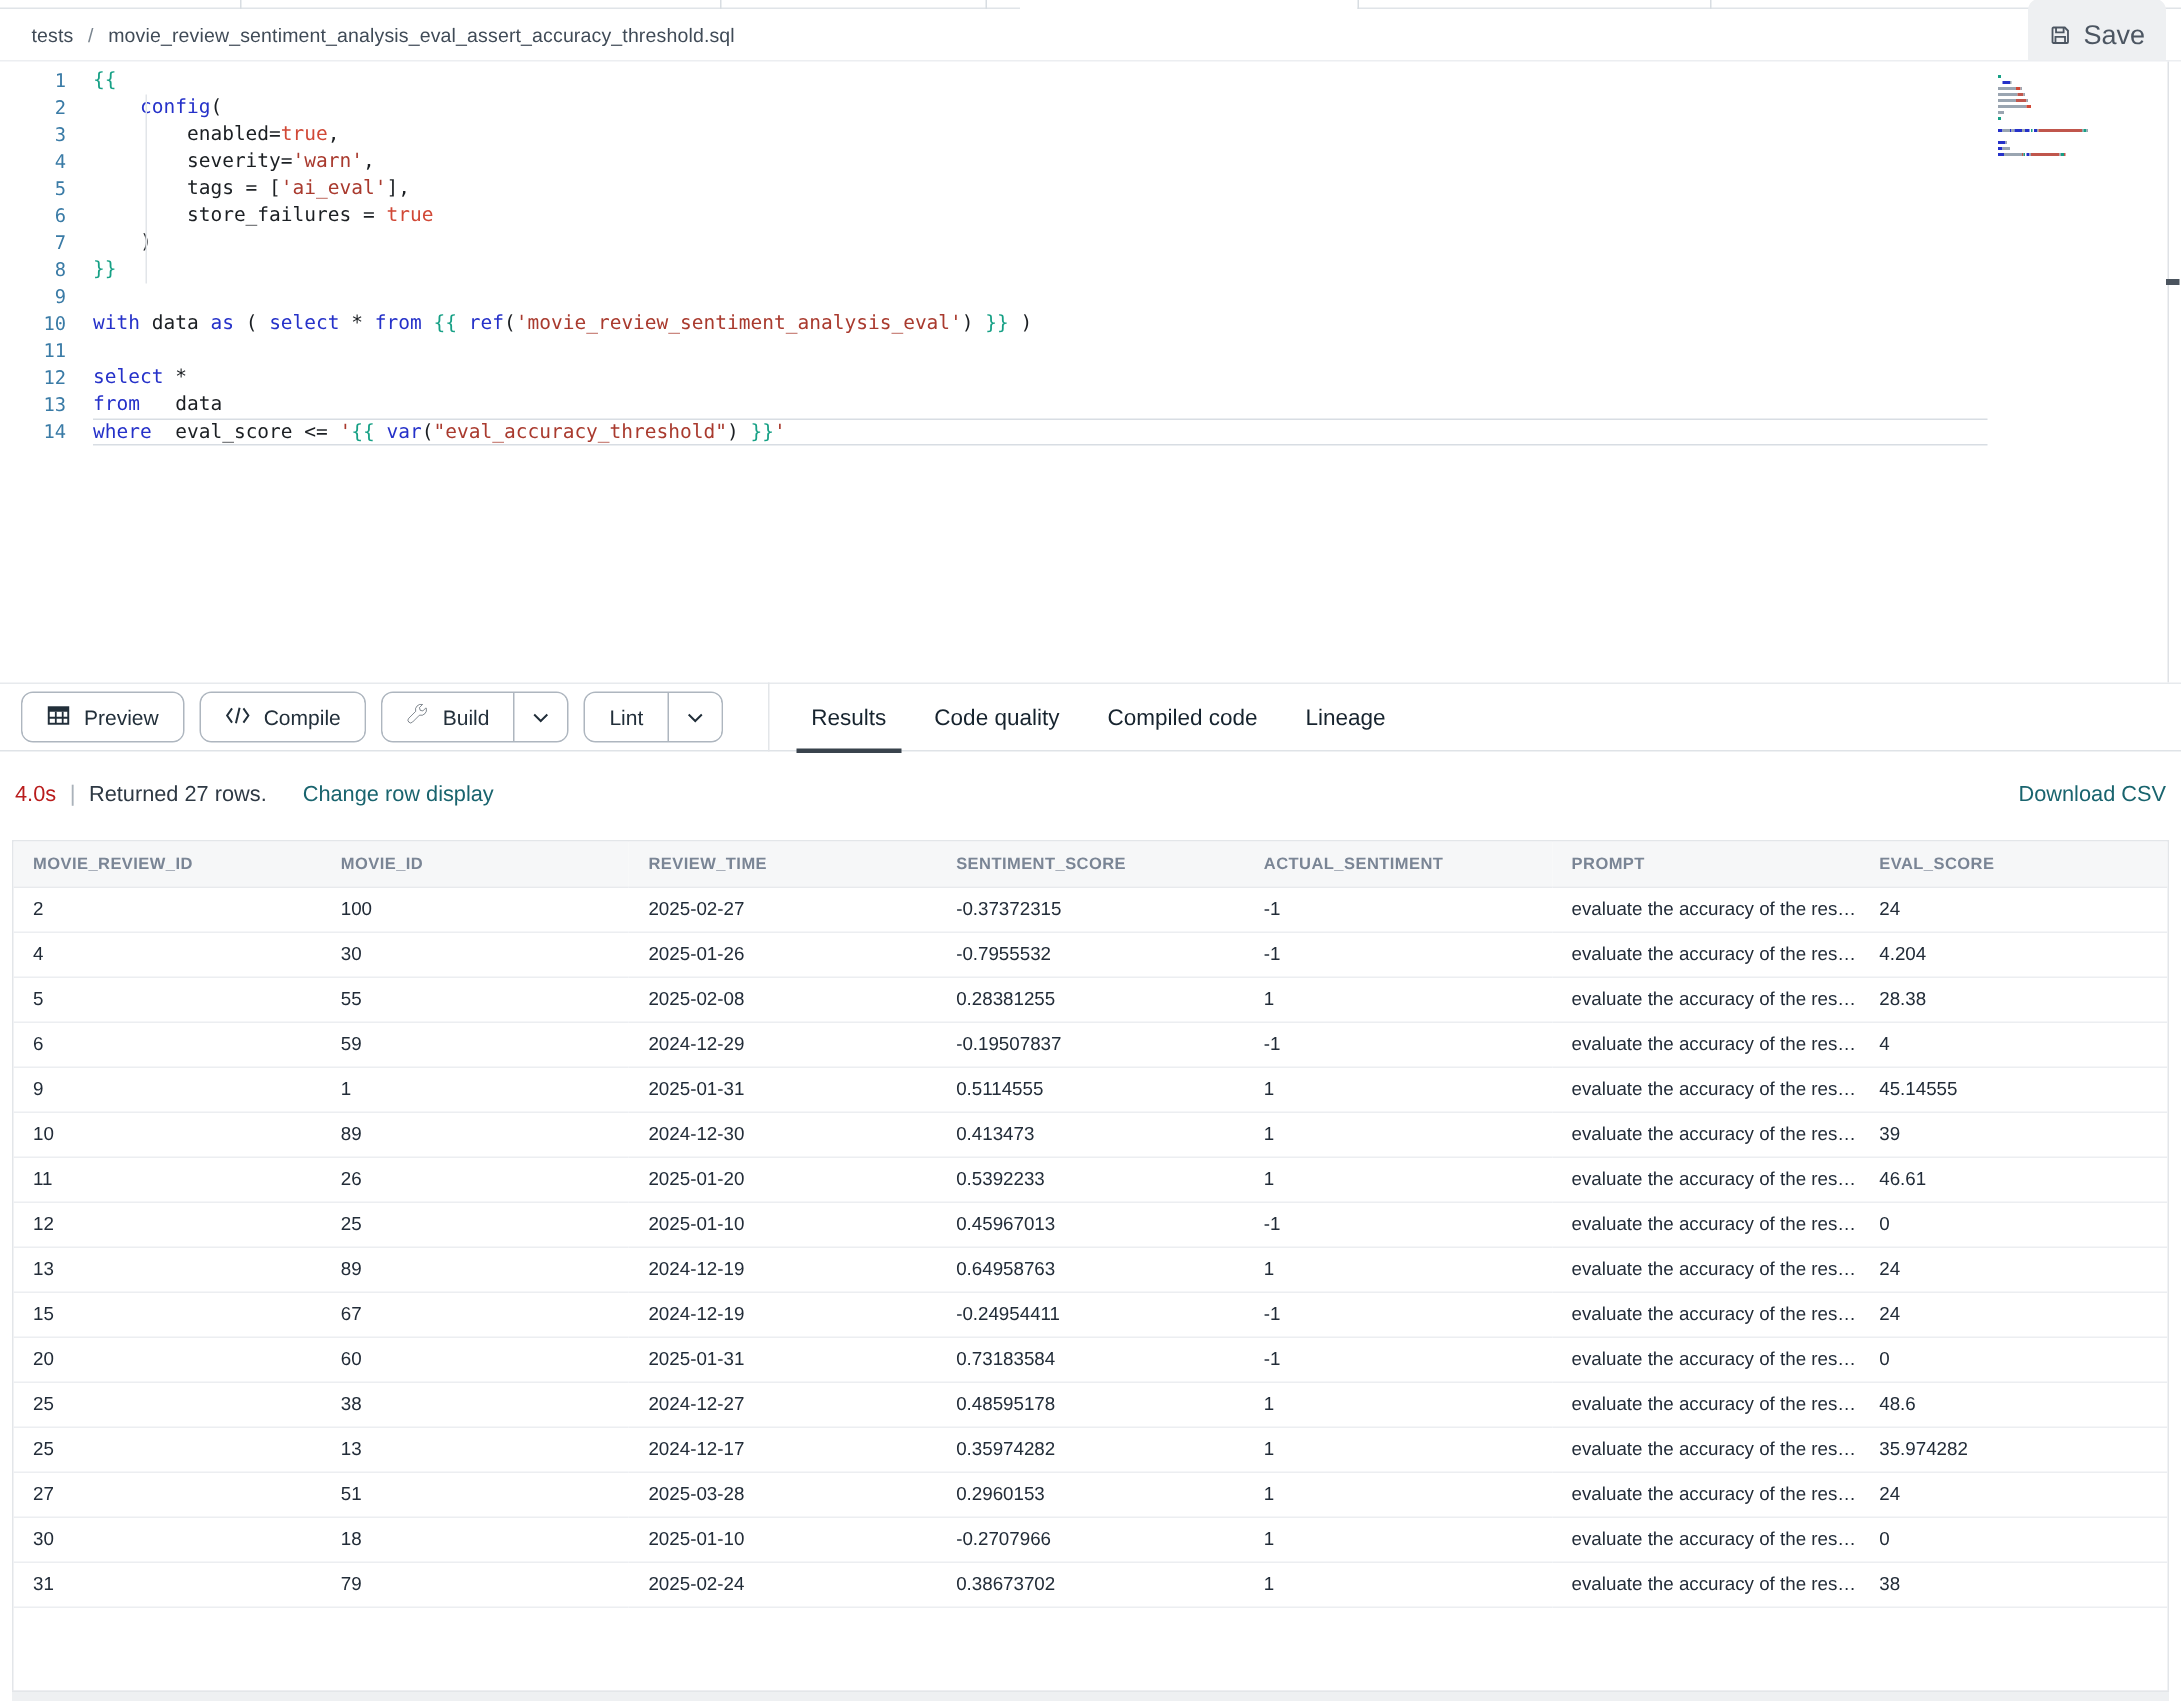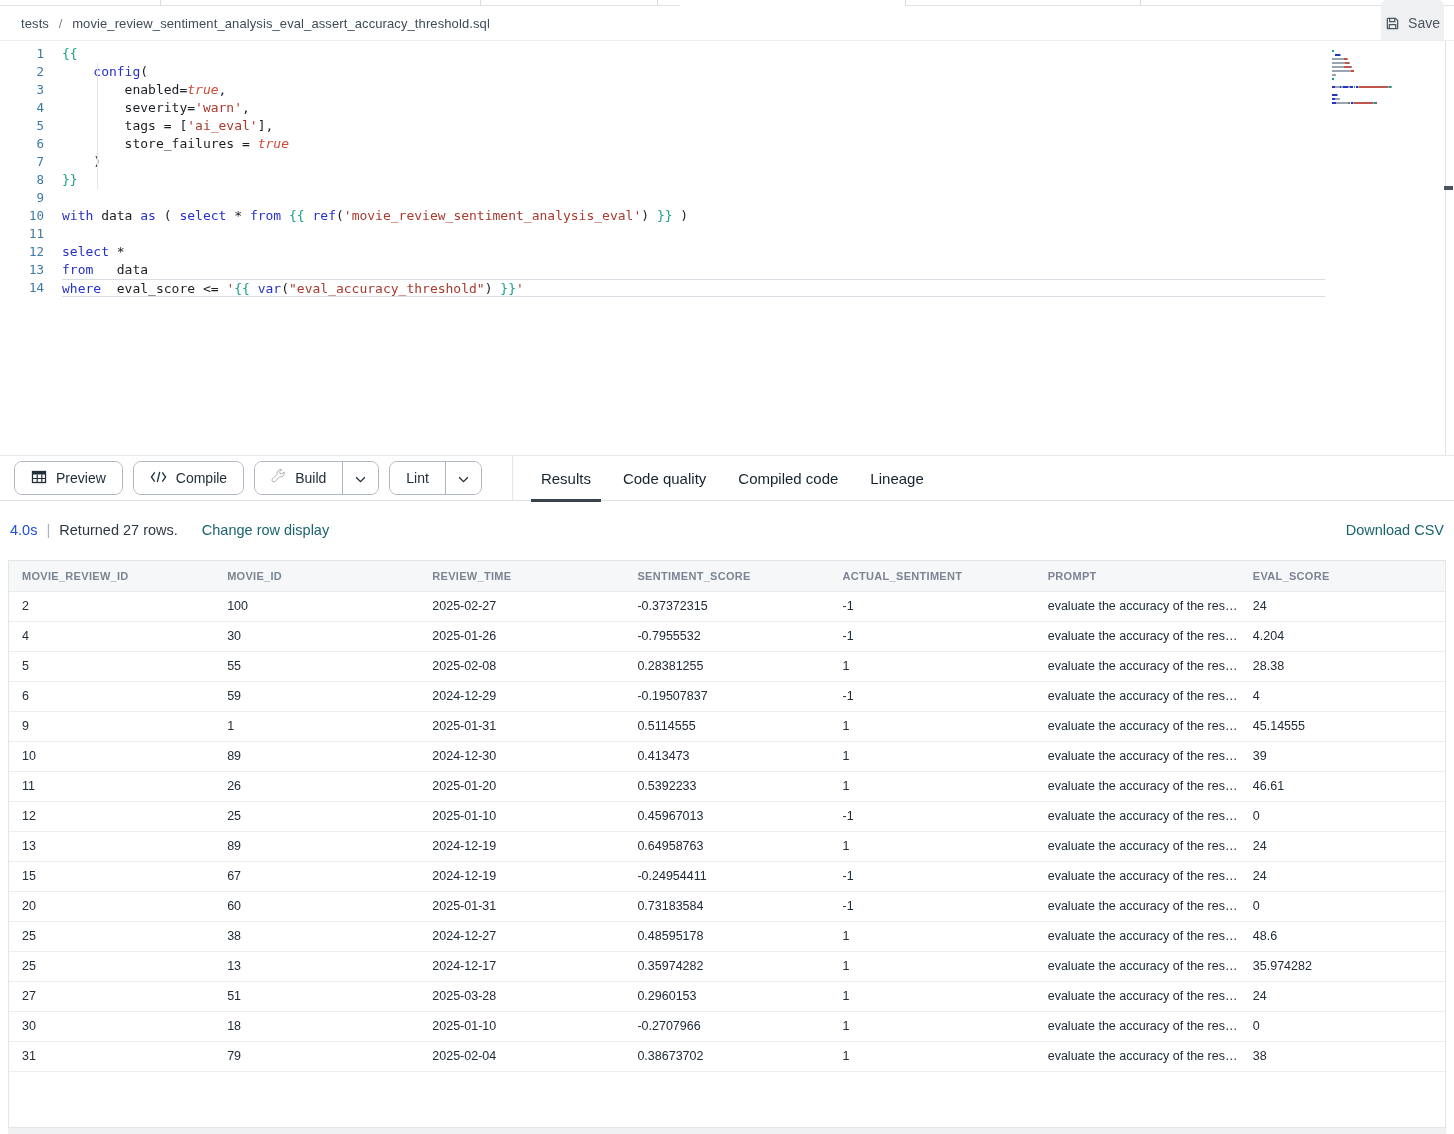--- a/index.html
+++ b/index.html
@@ -10,35 +10,35 @@
   .top-sliver { position:absolute; left:0; top:0; width:1454px; height:6px; background:#fff; }
   .top-sliver .seg { position:absolute; top:0; height:6px; border-bottom:1px solid #e0e4e8; }
   .top-sliver .vline { position:absolute; top:0; width:1px; height:6px; background:#d8dde2; }
 
   
   .crumb-bar { position:absolute; left:0; top:6px; width:1454px; height:34px; background:#fff;
                display:flex; align-items:center; padding:0 10px 0 21px; }
   .crumb { font-size:13px; color:#404b57; letter-spacing:.1px; }
   .crumb .sep { color:#7a858f; margin:0 6px; }
   .save-btn { margin-left:auto; display:flex; align-items:center; gap:8px; background:#eef0f2;
-              border:none; border-radius:8px; height:48px; padding:0 4px; font-size:14px;
+              border:none; border-radius:8px; height:48px; padding:0 14px; font-size:18px;
               color:#4c5662; cursor:pointer; font-family:inherit; }
   .save-btn svg { display:block; }
 
   
   .editor { position:absolute; left:0; top:40px; width:1454px; height:415px; background:#fff;
             border-top:1px solid #eceef1; }
   .code-lines { position:absolute; left:0; top:4px; width:100%;
                 font-family:"DejaVu Sans Mono", monospace; font-size:13px; line-height:18px; }
   .code-line { display:flex; height:18px; white-space:pre; }
   .ln { width:44px; text-align:right; padding-right:18px; color:#3a7ba6; flex:0 0 62px;
         font-size:12.5px; user-select:none; }
   .code { flex:1; margin-right:129px; color:#1b1f23; }
   .code-line.current .code { border-top:1px solid #d8dde3; border-bottom:1px solid #d8dde3; }
-  .tk-kw { color:#2531c9; } .tk-str { color:#a93a2e; } .tk-bool { color:#d14836;font-style:italic; }
+  .tk-kw { color:#2531c9; } .tk-str { color:#a93a2e; } .tk-bool { color:#d14836; }
   .tk-brace { color:#16a085; } .tk-plain { color:#1b1f23; }
   .indent-guide { position:absolute; left:97px; top:22px; width:1px; height:126px; background:#e2e5e9; }
 
   
   .minimap { position:absolute; left:1332px; top:8px; width:108px; }
   .mm-line { height:4px; display:flex; align-items:center; }
   .mm-tk { height:2px; display:inline-block; }
 
   
   .ed-scroll { position:absolute; left:1445px; top:0; width:1px; height:415px; background:#dfe2e6; }
@@ -57,21 +57,21 @@
   .toolbar-divider { width:1px; height:46px; background:#e3e6e9; margin-left:20px; }
   .tabs { display:flex; align-items:stretch; height:46px; margin-left:12px; }
   .tab { position:relative; display:flex; align-items:center; padding:0 16px; font-size:15px;
          color:#16232e; cursor:pointer; }
   .tab.active::after { content:""; position:absolute; left:6px; right:6px; bottom:-1px;
                        height:3px; background:#39434d; }
 
   
   .status-row { position:absolute; left:0; top:502px; width:1454px; height:55px; background:#fff;
                 display:flex; align-items:center; padding:0 10px; font-size:14.5px; }
-  .status-time { color:#1d4ed8; }
+  .status-time { color:#b91c1c; }
   .status-pipe { color:#aab2ba; margin:0 9px; font-size:15px; }
   .status-msg { color:#2e3944; }
   .link { color:#19646e; cursor:pointer; }
   .change-link { margin-left:24px; }
   .download-link { margin-left:auto; }
 
   
   .table-wrap { position:absolute; left:8px; top:560px; width:1438px; height:568px;
                 border:1px solid #e3e6e9; border-bottom:none; background:#fff; overflow:hidden; }
   table { width:100%; border-collapse:collapse; table-layout:fixed; }
@@ -491,21 +491,21 @@
           <td>
             <span class="prompt-cell">
               <span>evaluate the accuracy of the res…</span>
             </span>
           </td>
           <td>0</td>
         </tr>
         <tr>
           <td>31</td>
           <td>79</td>
-          <td>2025-02-04</td>
+          <td>2025-02-24</td>
           <td>0.38673702</td>
           <td>1</td>
           <td>
             <span class="prompt-cell">
               <span>evaluate the accuracy of the res…</span>
             </span>
           </td>
           <td>38</td>
         </tr>
       </tbody>

